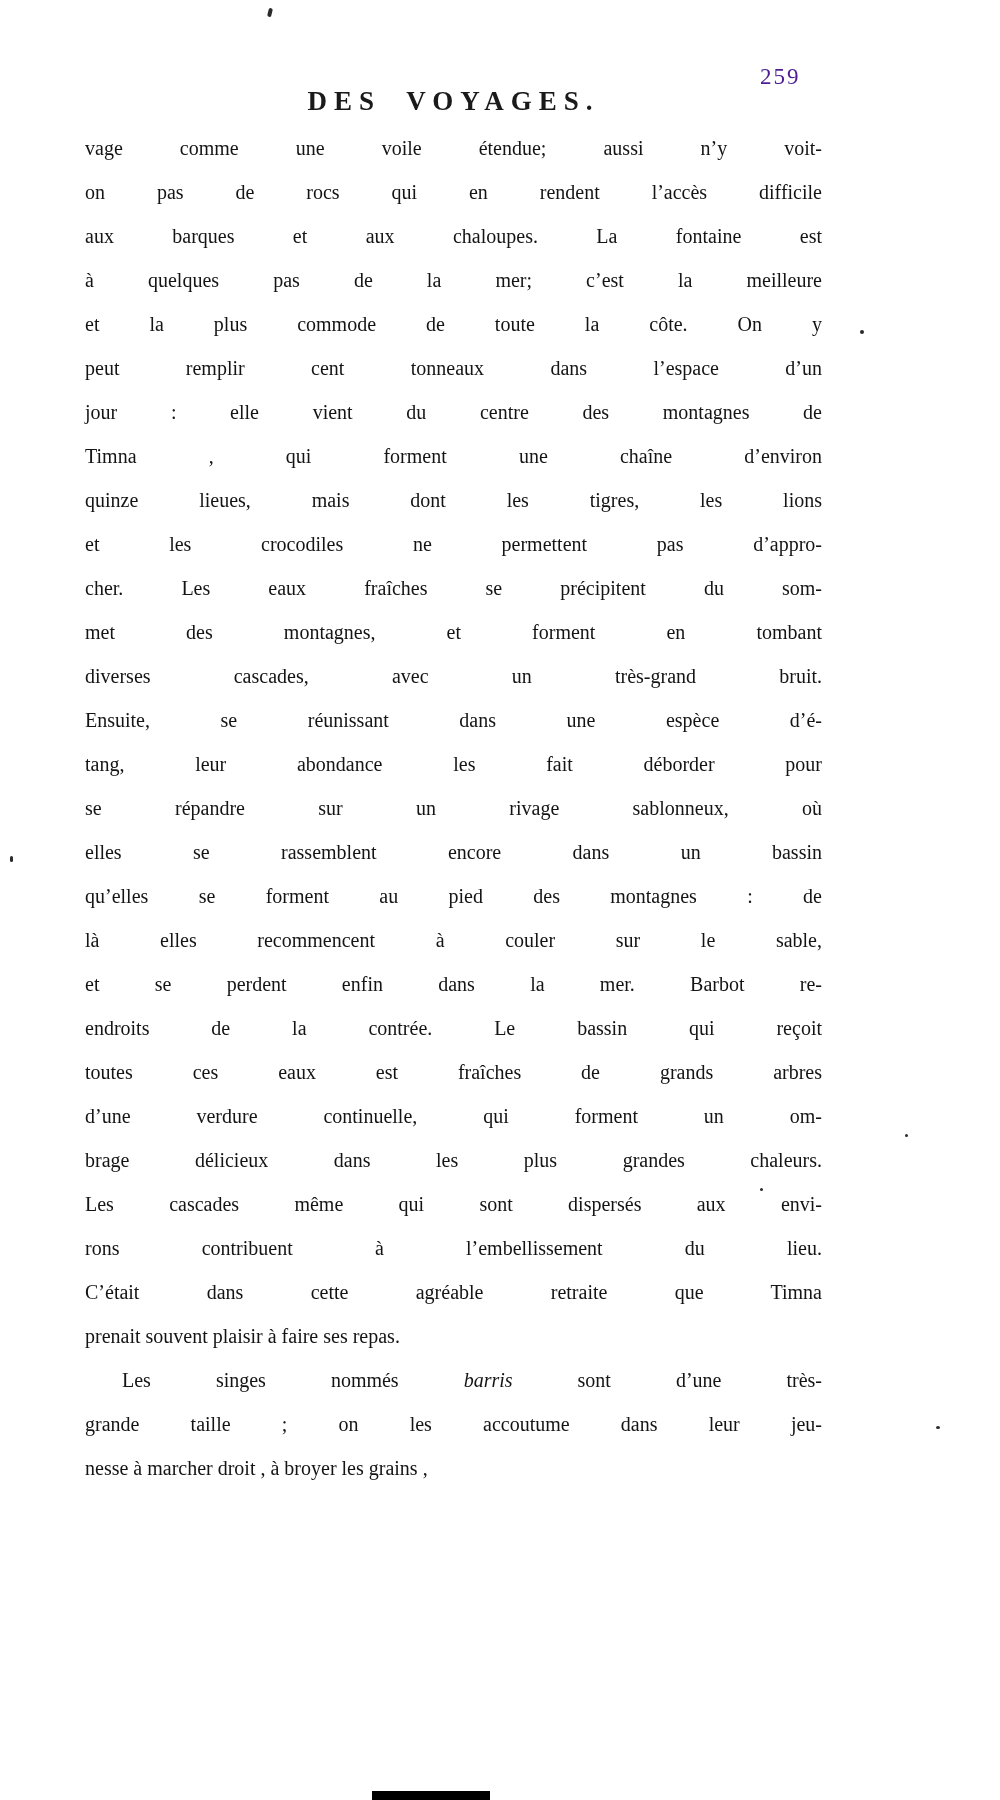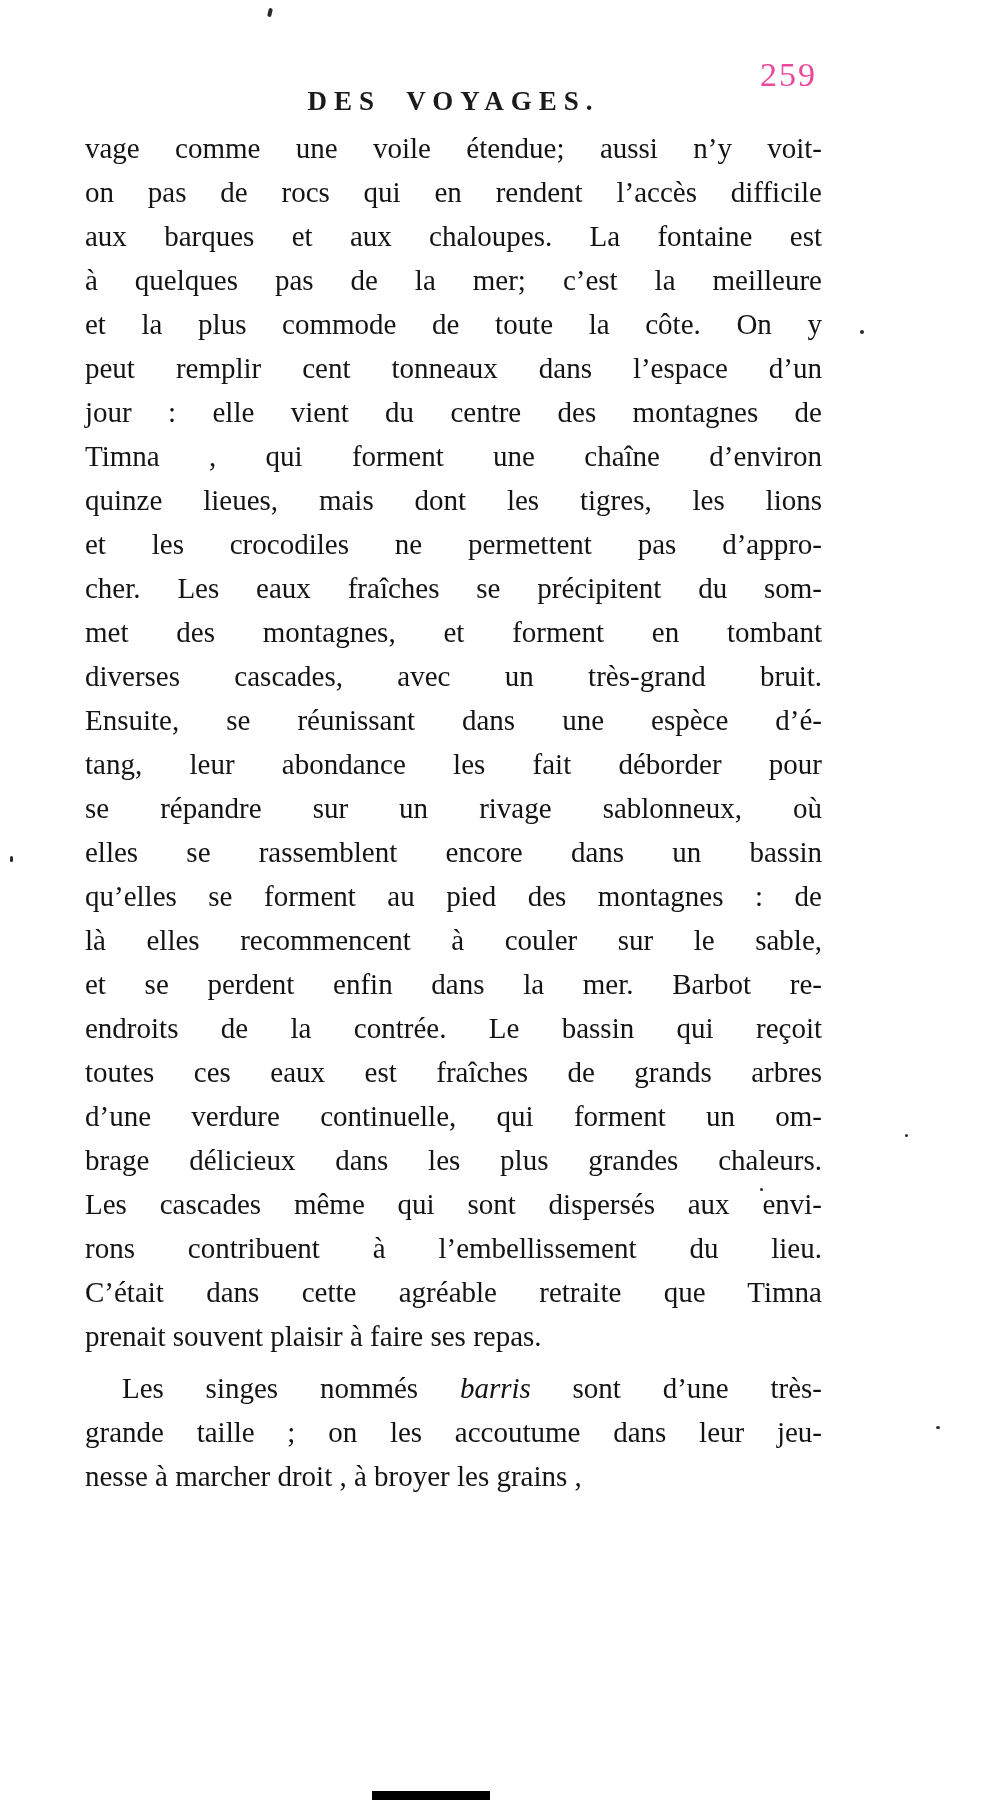--- a/index.html
+++ b/index.html
@@ -23,49 +23,48 @@
     width: 737px;
     text-align: center;
     font-size: 27px;
     font-weight: bold;
     letter-spacing: 7px;
     word-spacing: 12px;
     color: #1a1a1a;
   }
   .page-number {
     position: absolute;
-    top: 56px;
+    top: 64px;
     left: 760px;
-    font-size: 34px;
+    font-size: 23px;
     letter-spacing: 2px;
-    color: #ec4899;
+    color: #4c1d95;
   }
   .body-text {
     position: absolute;
     top: 126px;
     left: 85px;
     width: 737px;
-    font-size: 29px;
+    font-size: 20px;
     line-height: 44px;
     color: #141414;
   }
   .body-text .line {
     height: 44px;
     text-align: justify;
     text-align-last: justify;
     white-space: normal;
     overflow: visible;
   }
   .body-text .line.para-end {
     text-align-last: left;
   }
   .body-text .line.indent {
     padding-left: 37px;
     box-sizing: border-box;
-    margin-top: 8px;
   }
   .body-text .it {
     font-style: italic;
   }
   .speck {
     position: absolute;
     background: #2a2a2a;
     border-radius: 50%;
   }
   .speck.s1 { left: 268px; top: 8px;  width: 4px; height: 9px; border-radius: 2px; transform: rotate(14deg); }

